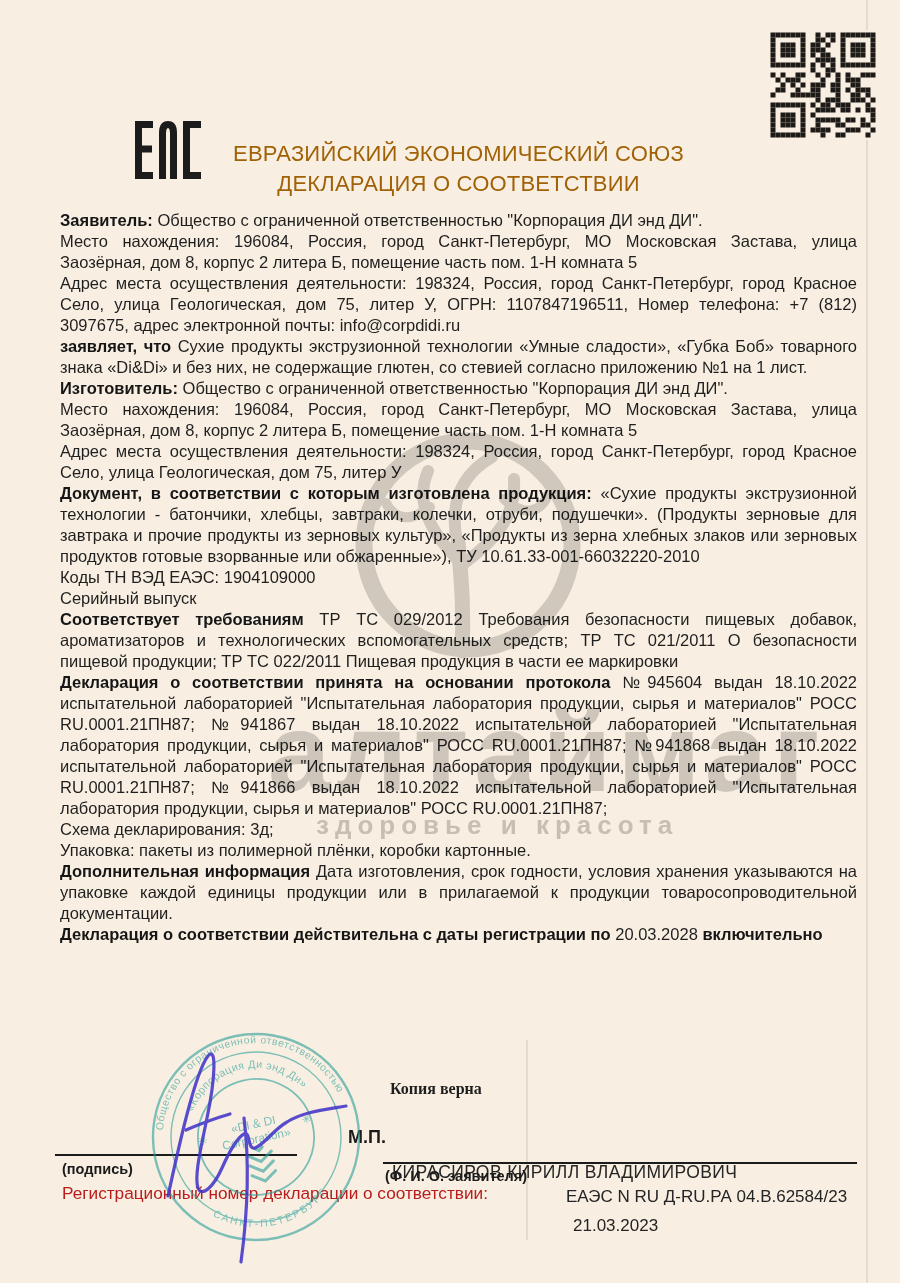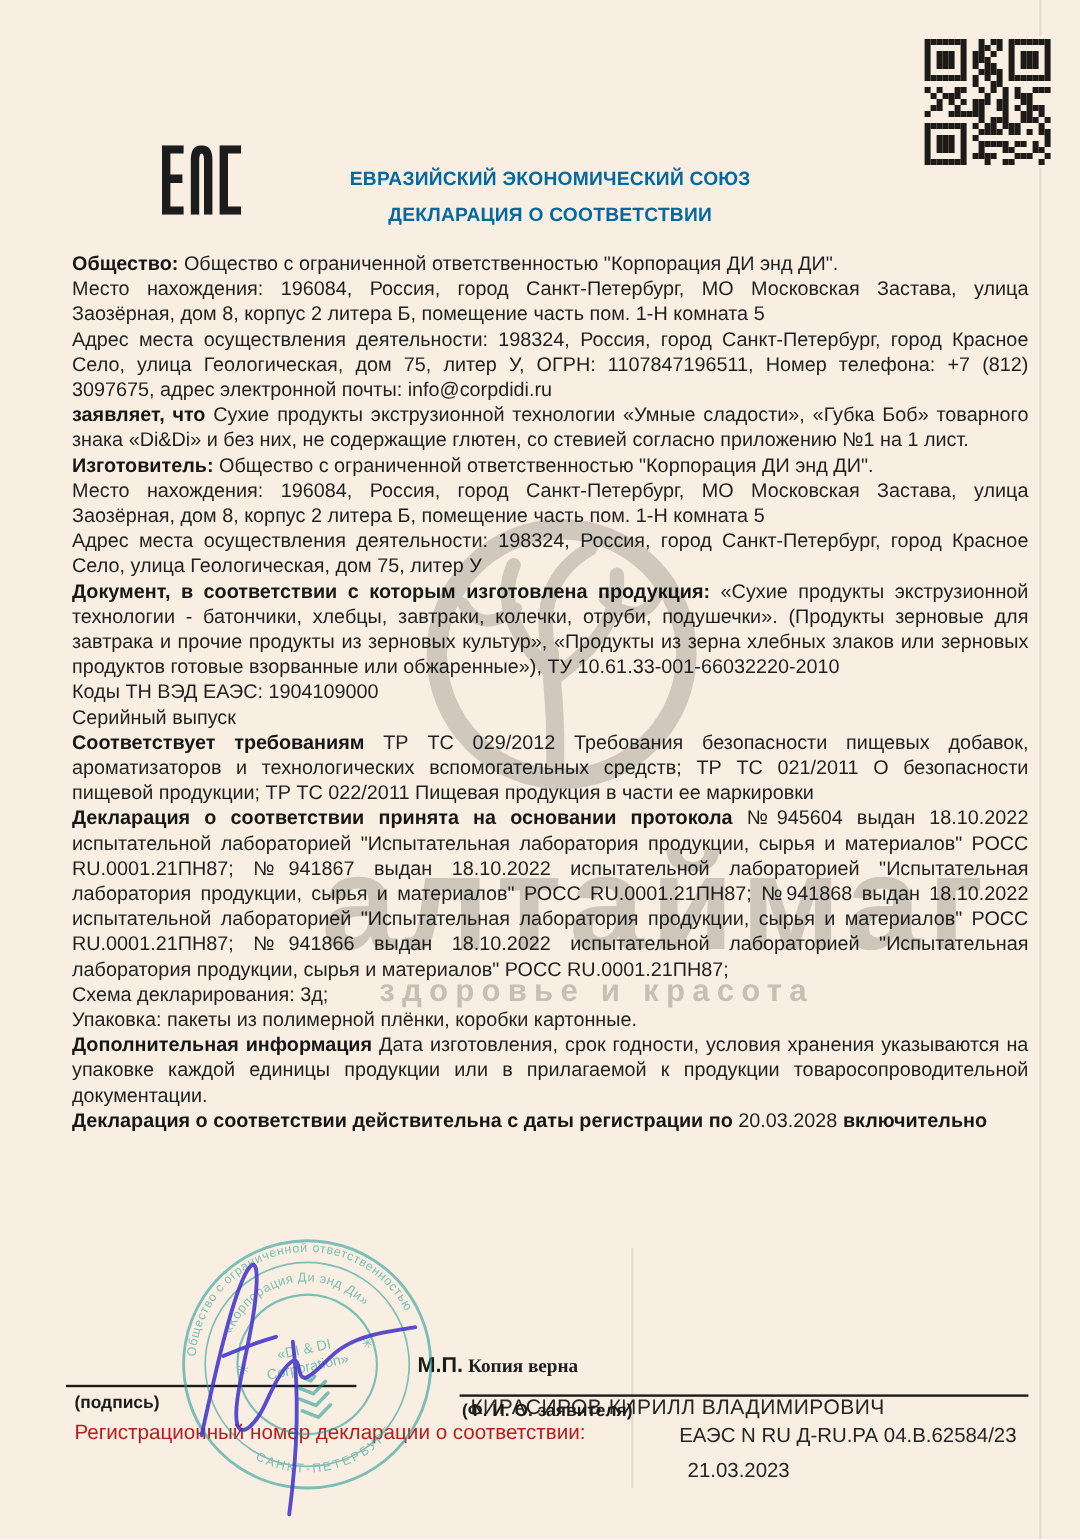--- a/index.html
+++ b/index.html
@@ -3,21 +3,21 @@
 <meta charset="utf-8">
 <style>
   html,body{margin:0;padding:0;}
   body{width:900px;height:1283px;position:relative;background:#fff;}
   .page{
     position:absolute;left:0;top:0;width:900px;height:1283px;
     background:#f8efe2;overflow:hidden;
     font-family:"Liberation Sans",sans-serif;color:#222;
   }
   .abs{position:absolute;}
-  .title{font-weight:bold;font-size:16px;letter-spacing:.2px;color:#0369a1;white-space:nowrap;}
+  .title{font-weight:normal;font-size:22px;letter-spacing:.2px;color:#a16207;white-space:nowrap;}
   .bodytext{
     left:60px;top:210px;width:797px;
     font-size:16.5px;line-height:21px;text-align:justify;color:#1f1f1f;
   }
   .bodytext p{margin:0;}
   .bodytext b{font-weight:bold;color:#161616;}
   .crease{background:rgba(120,105,85,.14);}
   .wm{pointer-events:none;mix-blend-mode:multiply;}
   .wm-brand{
     font-weight:bold;font-size:112px;letter-spacing:6px;
@@ -283,21 +283,21 @@
       <rect x="52.5" y="102.5" width="5" height="5" fill="#1d1a17"></rect>
       <rect x="67.5" y="102.5" width="5" height="5" fill="#1d1a17"></rect>
       <rect x="72.5" y="102.5" width="5" height="5" fill="#1d1a17"></rect>
       <rect x="97.5" y="102.5" width="5" height="5" fill="#1d1a17"></rect>
     </svg>
 
   <div class="abs title" style="left:60px;top:141px;width:797px;text-align:center;">ЕВРАЗИЙСКИЙ ЭКОНОМИЧЕСКИЙ СОЮЗ</div>
   <div class="abs title" style="left:60px;top:171px;width:797px;text-align:center;">ДЕКЛАРАЦИЯ О СООТВЕТСТВИИ</div>
 
   <div class="abs bodytext">
-    <p><b>Общество:</b><span> Общество с ограниченной ответственностью "Корпорация ДИ энд ДИ".</span></p>
+    <p><b>Заявитель:</b><span> Общество с ограниченной ответственностью "Корпорация ДИ энд ДИ".</span></p>
     <p><span>Место нахождения: 196084, Россия, город Санкт-Петербург, МО Московская Застава, улица Заозёрная, дом 8, корпус 2 литера Б, помещение часть пом. 1-Н комната 5</span></p>
     <p><span>Адрес места осуществления деятельности: 198324, Россия, город Санкт-Петербург, город Красное Село, улица Геологическая, дом 75, литер У, ОГРН: 1107847196511, Номер телефона: +7 (812) 3097675, адрес электронной почты: info@corpdidi.ru</span></p>
     <p><b>заявляет, что</b><span> Сухие продукты экструзионной технологии «Умные сладости», «Губка Боб» товарного знака «Di&amp;Di» и без них, не содержащие глютен, со стевией согласно приложению №1 на 1 лист.</span></p>
     <p><b>Изготовитель:</b><span> Общество с ограниченной ответственностью "Корпорация ДИ энд ДИ".</span></p>
     <p><span>Место нахождения: 196084, Россия, город Санкт-Петербург, МО Московская Застава, улица Заозёрная, дом 8, корпус 2 литера Б, помещение часть пом. 1-Н комната 5</span></p>
     <p><span>Адрес места осуществления деятельности: 198324, Россия, город Санкт-Петербург, город Красное Село, улица Геологическая, дом 75, литер У</span></p>
     <p><b>Документ, в соответствии с которым изготовлена продукция:</b><span> «Сухие продукты экструзионной технологии - батончики, хлебцы, завтраки, колечки, отруби, подушечки». (Продукты зерновые для завтрака и прочие продукты из зерновых культур», «Продукты из зерна хлебных злаков или зерновых продуктов готовые взорванные или обжаренные»), ТУ 10.61.33-001-66032220-2010</span></p>
     <p><span>Коды ТН ВЭД ЕАЭС: 1904109000</span></p>
     <p><span>Серийный выпуск</span></p>
     <p><b>Соответствует требованиям</b><span> ТР ТС 029/2012 Требования безопасности пищевых добавок, ароматизаторов и технологических вспомогательных средств; ТР ТС 021/2011 О безопасности пищевой продукции; ТР ТС 022/2011 Пищевая продукция в части ее маркировки</span></p>
@@ -316,21 +316,21 @@
       <path d="M119,135 C106,86 124,58 152,42" stroke-width="12"></path>
       <path d="M119,152 C158,124 176,100 174,64" stroke-width="12"></path>
       <path d="M90,92 C70,108 54,104 46,88" stroke-width="10"></path>
       <path d="M164,84 C184,102 200,98 208,80" stroke-width="10"></path>
     </g>
   </svg>
 
   <div class="abs wm wm-brand" style="left:268px;top:688px;">алтаймаг</div>
   <div class="abs wm wm-tag" style="left:316px;top:810px;">здоровье и красота</div>
 
-  <div class="abs copy-note" style="left:390px;top:1130px;">Копия верна</div>
+  <div class="abs copy-note" style="left:390px;top:1080px;">Копия верна</div>
 
   <div class="abs seal-abbr" style="left:348px;top:1127px;">М.П.</div>
 
   <div class="abs hline" style="left:55px;top:1154px;width:242px;"></div>
   <div class="abs caption" style="left:62px;top:1161px;">(подпись)</div>
 
   <div class="abs applicant" style="left:392px;top:1139px;margin-top:23px;">КИРАСИРОВ КИРИЛЛ ВЛАДИМИРОВИЧ</div>
   <div class="abs hline" style="left:383px;top:1162px;width:474px;"></div>
   <div class="abs caption" style="left:385px;top:1168px;">(Ф. И. О. заявителя)</div>
 

